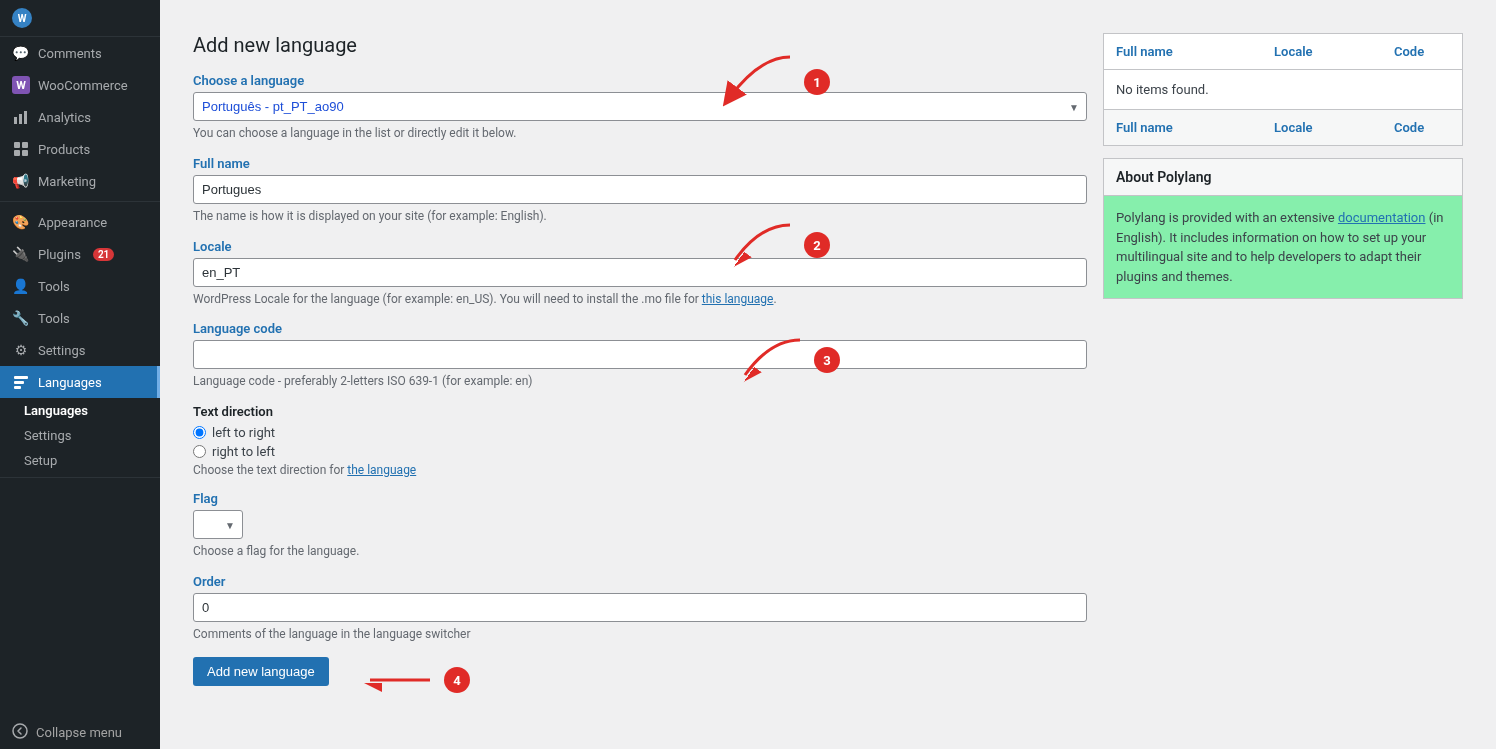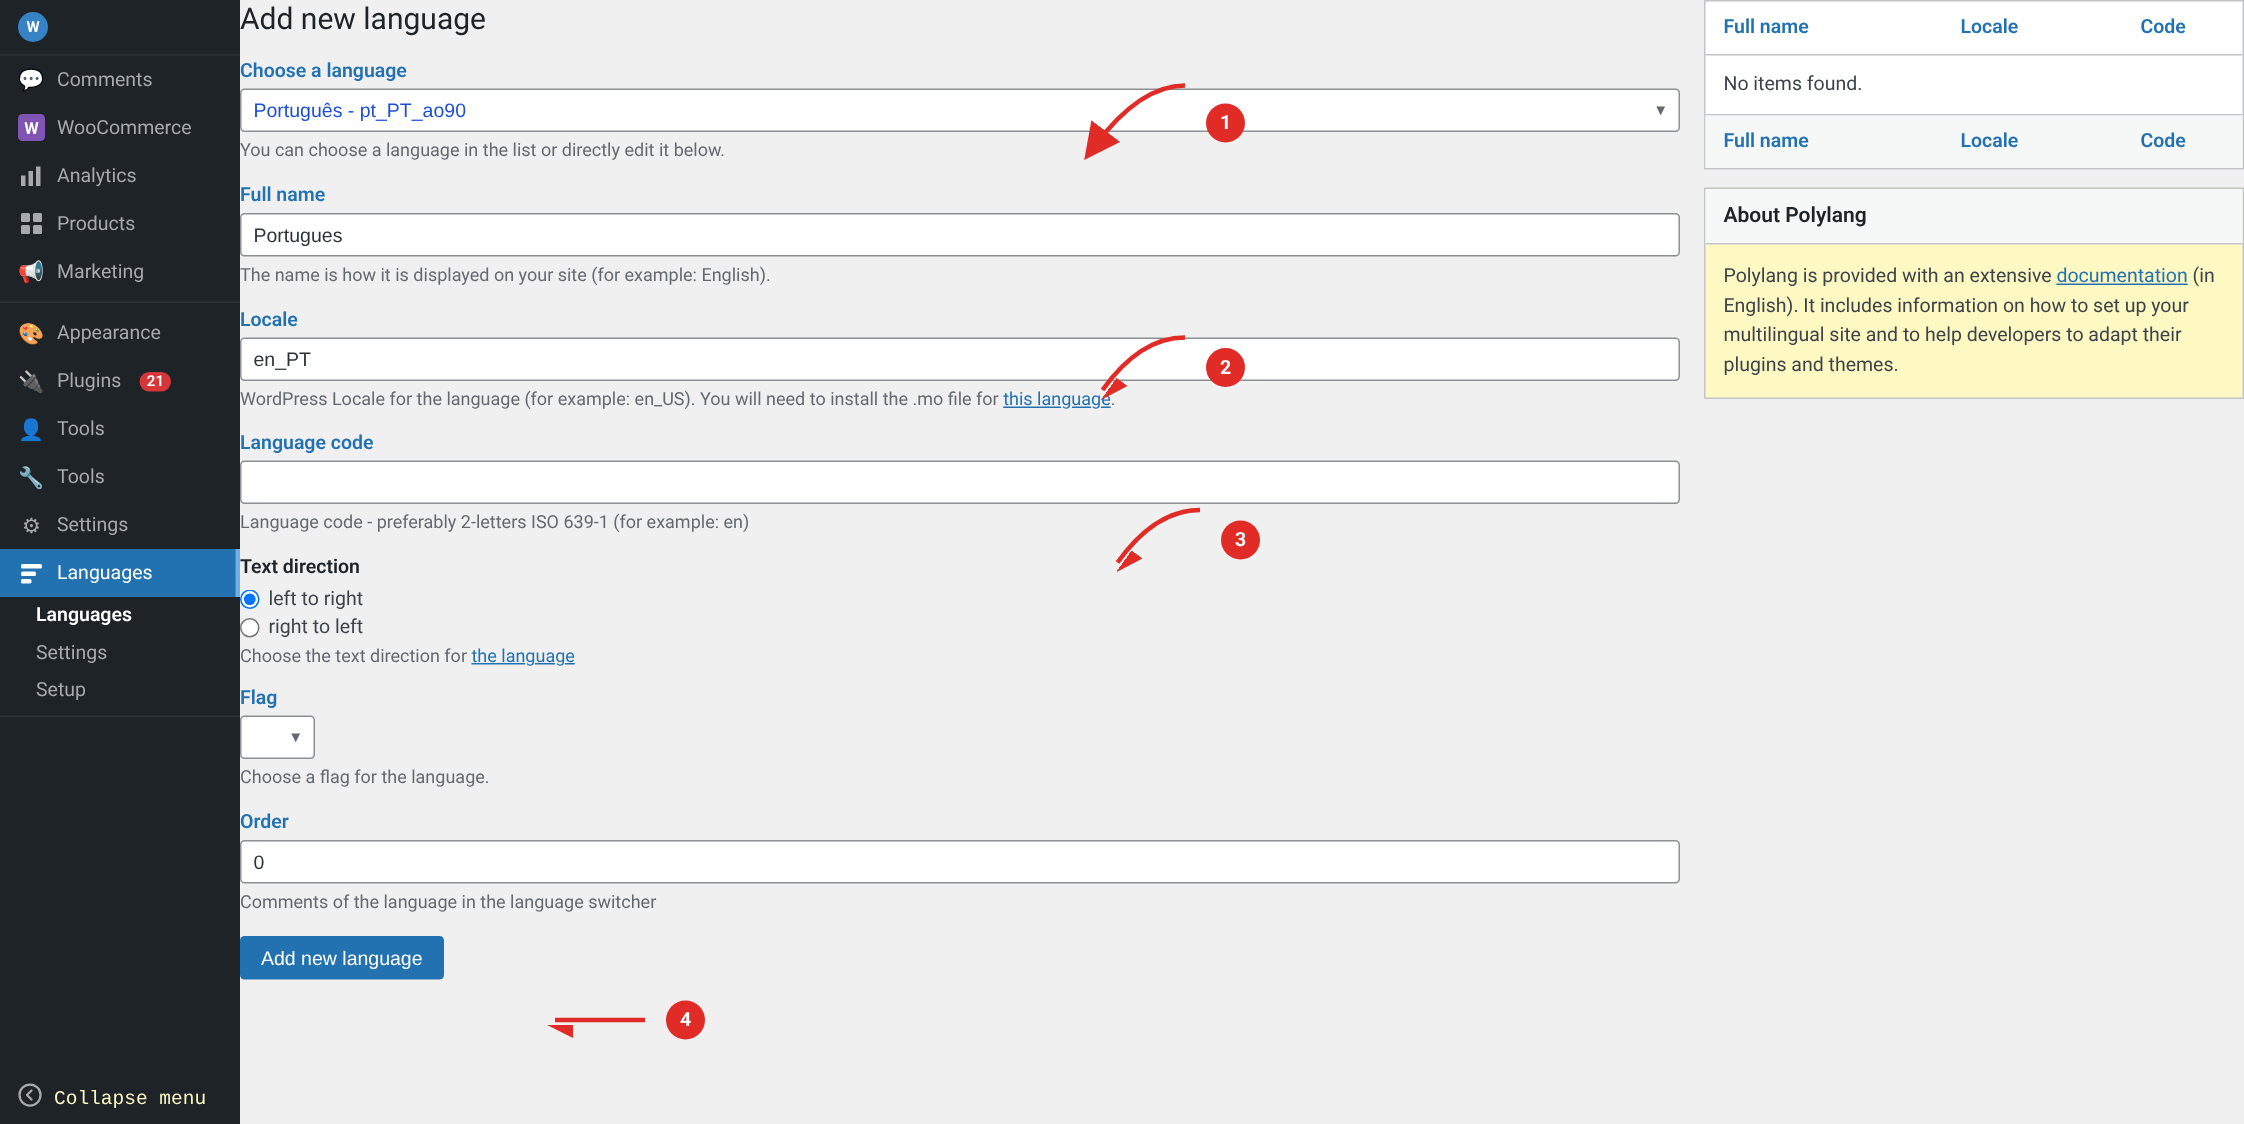--- a/index.html
+++ b/index.html
@@ -11,25 +11,25 @@
     .sidebar-logo-icon { width: 20px; height: 20px; background: #3582c4; border-radius: 50%; display: flex; align-items: center; justify-content: center; color: white; font-size: 10px; font-weight: bold; flex-shrink: 0; }
     .sidebar-item { padding: 7px 12px; display: flex; align-items: center; gap: 8px; cursor: pointer; color: #a7aaad; font-size: 13px; position: relative; }
     .sidebar-item.active { background: #2271b1; color: #fff; }
     .sidebar-item.active::after { content: ''; position: absolute; right: 0; top: 0; bottom: 0; width: 3px; background: #72aee6; }
     .sidebar-item .icon { width: 18px; height: 18px; display: flex; align-items: center; justify-content: center; flex-shrink: 0; font-size: 14px; }
     .sidebar-badge { background: #d63638; color: #fff; border-radius: 10px; font-size: 10px; padding: 1px 5px; margin-left: 4px; font-weight: 600; }
     .sidebar-sub { padding: 5px 12px 5px 24px; color: #a7aaad; cursor: pointer; font-size: 13px; }
     .sidebar-sub.active { color: #fff; font-weight: 600; }
     .sidebar-arrow { position: absolute; right: -1px; top: 50%; transform: translateY(-50%); width: 0; height: 0; border-top: 8px solid transparent; border-bottom: 8px solid transparent; border-right: 8px solid #2271b1; }
     .sidebar-divider { height: 1px; background: #2c3338; margin: 4px 0; }
-    .sidebar-collapse { padding: 7px 12px; display: flex; align-items: center; gap: 8px; color: #fef9c3; cursor: pointer; margin-top: auto; font-family: Liberation Mono, monospace; }
+    .sidebar-collapse { padding: 7px 12px; display: flex; align-items: center; gap: 8px; color: #a3a3a3; cursor: pointer; margin-top: auto; }
 
     
     .main { flex: 1; display: flex; flex-direction: column; overflow: hidden; }
-    .content-area { display: flex; flex: 1; overflow: hidden; padding: 0; gap: 16px; }
+    .content-area { display: flex; flex: 1; overflow: hidden; padding: 33px; gap: 16px; }
 
     
     .left-panel { flex: 1; overflow-y: auto; background: transparent; }
     .section-title { font-size: 20px; font-weight: 400; color: #1d2327; margin-bottom: 16px; }
     .form-group { margin-bottom: 14px; }
     .form-label { display: block; font-weight: 600; color: #1d2327; margin-bottom: 4px; font-size: 13px; }
     .form-label.blue { color: #2271b1; }
     .form-hint { font-size: 12px; color: #646970; margin-top: 4px; line-height: 1.4; }
     .form-hint a { color: #2271b1; text-decoration: underline; }
     .form-input { width: 100%; padding: 6px 8px; border: 1px solid #8c8f94; border-radius: 3px; font-size: 13px; color: #2c3338; background: #fff; }
@@ -50,21 +50,21 @@
 
     
     .right-panel { width: 360px; flex-shrink: 0; display: flex; flex-direction: column; gap: 12px; overflow-y: auto; }
     .table-section { background: #fff; border: 1px solid #c3c4c7; }
     .table-header { display: grid; grid-template-columns: 1fr 120px 80px; border-bottom: 1px solid #c3c4c7; }
     .table-header-cell { padding: 10px 12px; font-weight: 600; font-size: 13px; color: #2271b1; }
     .table-no-items { padding: 12px; font-size: 13px; color: #3c434a; border-bottom: 1px solid #c3c4c7; }
     .table-footer { display: grid; grid-template-columns: 1fr 120px 80px; background: #f6f7f7; }
     .table-footer-cell { padding: 10px 12px; font-weight: 600; font-size: 13px; color: #2271b1; }
 
-    .about-section { background: #fef9c3; border: 1px solid #c3c4c7; }
+    .about-section { background: #86efac; border: 1px solid #c3c4c7; }
     .about-header { padding: 10px 12px; font-weight: 600; font-size: 14px; color: #1d2327; border-bottom: 1px solid #c3c4c7; background: #f6f7f7; }
     .about-body { padding: 12px; font-size: 13px; color: #3c434a; line-height: 1.5; }
     .about-body a { color: #2271b1; text-decoration: underline; }
 
     
     ::-webkit-scrollbar { width: 6px; }
     ::-webkit-scrollbar-track { background: #f0f0f1; }
     ::-webkit-scrollbar-thumb { background: #c3c4c7; border-radius: 3px; }
   </style>
 </head>

